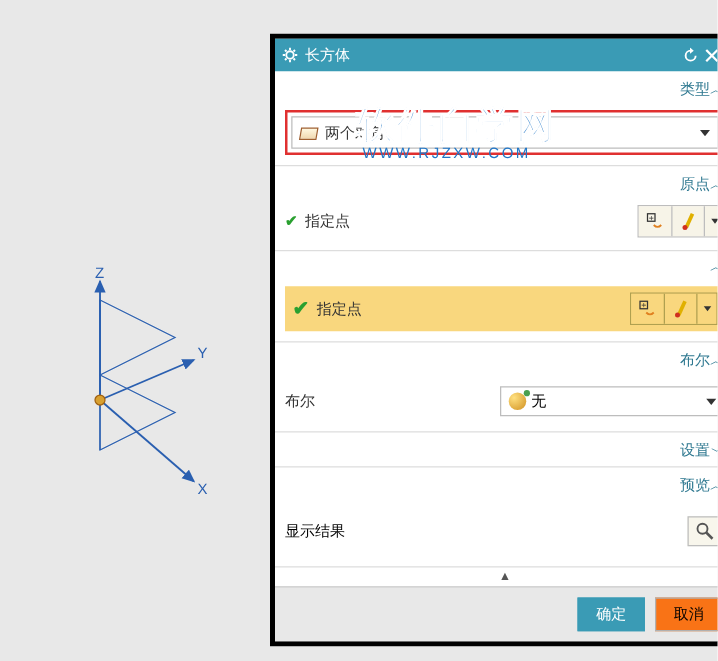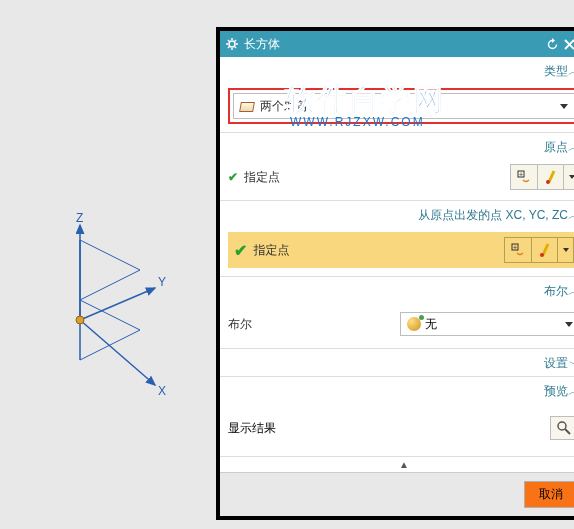--- a/index.html
+++ b/index.html
@@ -150,21 +150,20 @@
               <line x1="11" y1="2" x2="6" y2="13" stroke="#e0b000" stroke-width="3"></line>
               <circle cx="5" cy="13" r="2" fill="#d03020"></circle>
             </svg>
         </div>
         <div class="sqbtn dd"></div>
       </div>
     </div>
   </div>
 
   <div class="section-head">
-    <span>从原点出发的点 XC, YC, ZC</span>
     <span class="chev">︿</span>
   </div>
   <div class="section-body" style="padding:4px 8px 8px 8px">
     <div class="hl">
       <span class="check" style="color:#2aa030;font-weight:bold;margin-right:6px">✔</span>
       <span class="label">指定点</span>
       <div class="btngroup">
         <div class="sqbtn">
           <svg width="16" height="16" viewBox="0 0 16 16">
               <rect x="2" y="2" width="6" height="6" fill="none" stroke="#333" stroke-width="1"></rect>
@@ -217,18 +216,19 @@
             <circle cx="6" cy="6" r="4" fill="none" stroke="#555" stroke-width="1.5"></circle>
             <line x1="9" y1="9" x2="14" y2="14" stroke="#555" stroke-width="2"></line>
           </svg>
       </div>
     </div>
   </div>
 
   <div class="up-arrow-bar">▲</div>
 
   <div class="footer">
+    <button class="fbtn primary">确定</button>
     <button class="fbtn">取消</button>
   </div>
 </div>
 
 <div class="wm">软件自学网</div>
 <div class="wm2">WWW.RJZXW.COM</div>
 
 </body></html>

